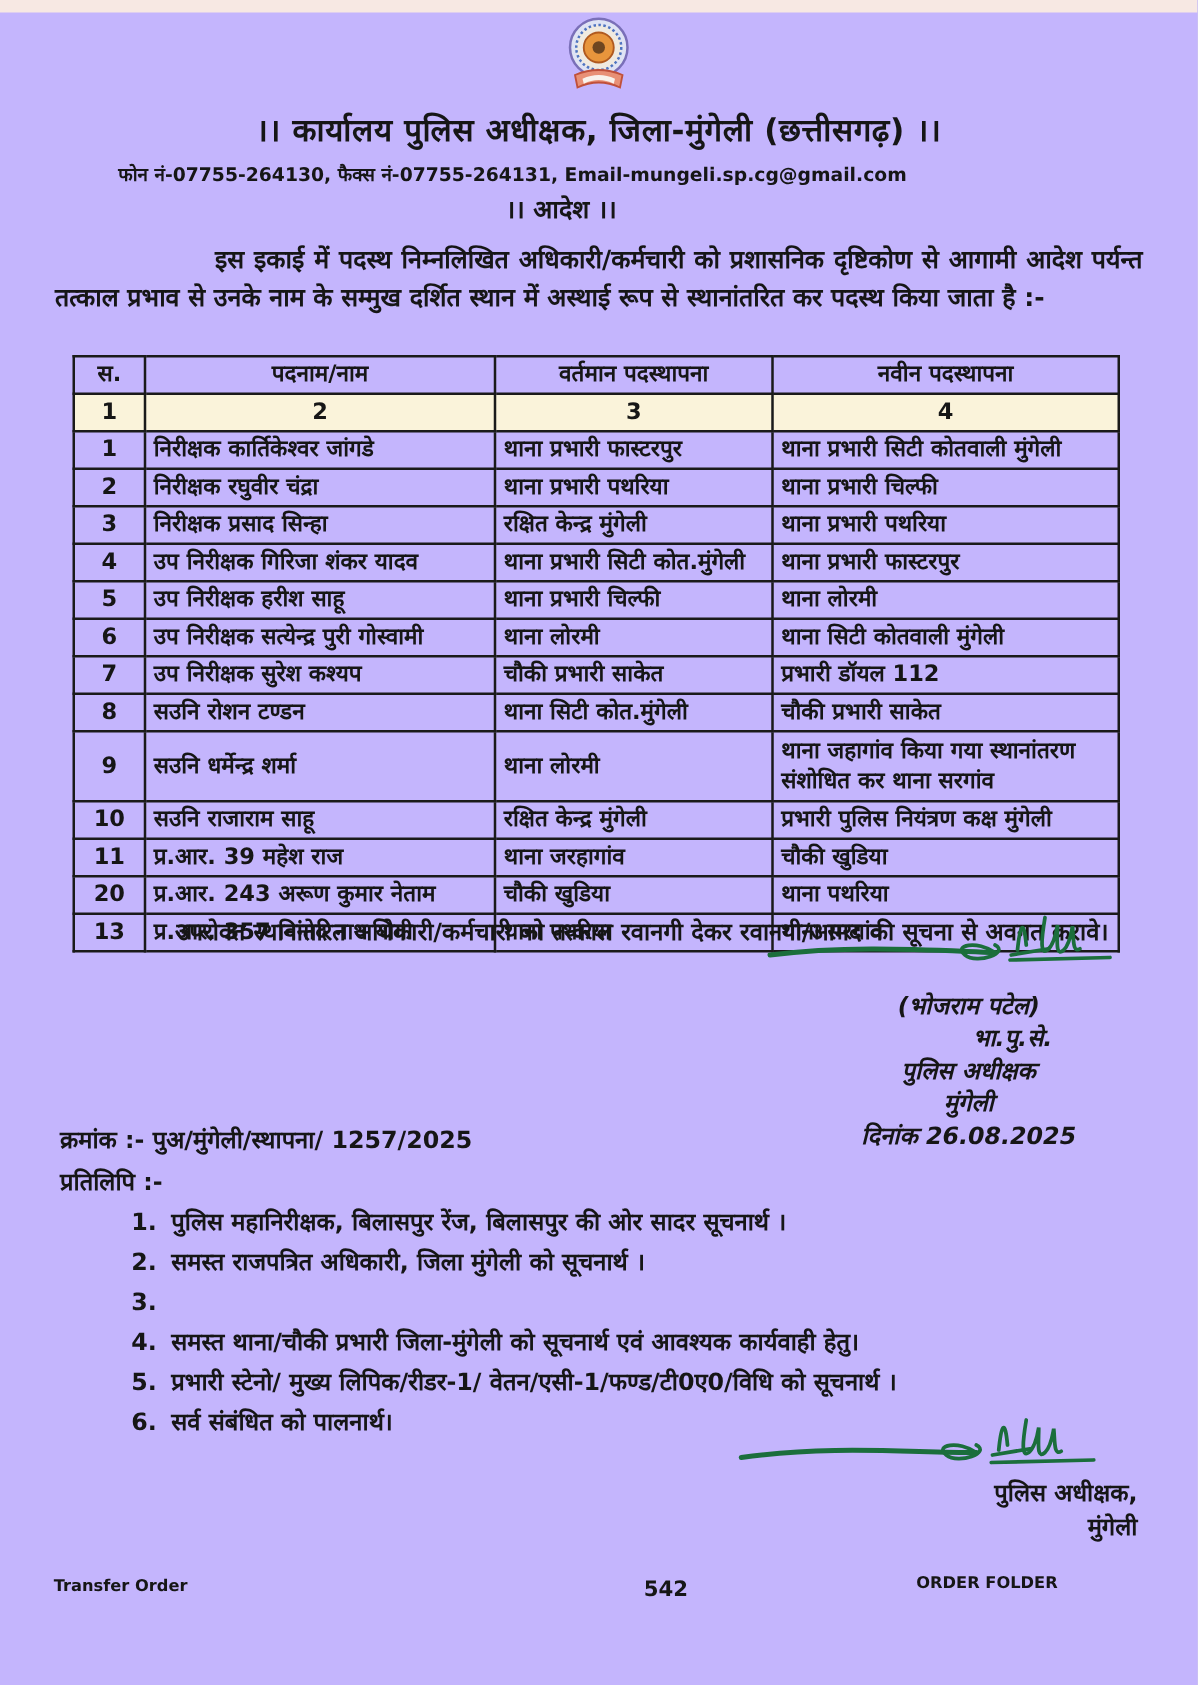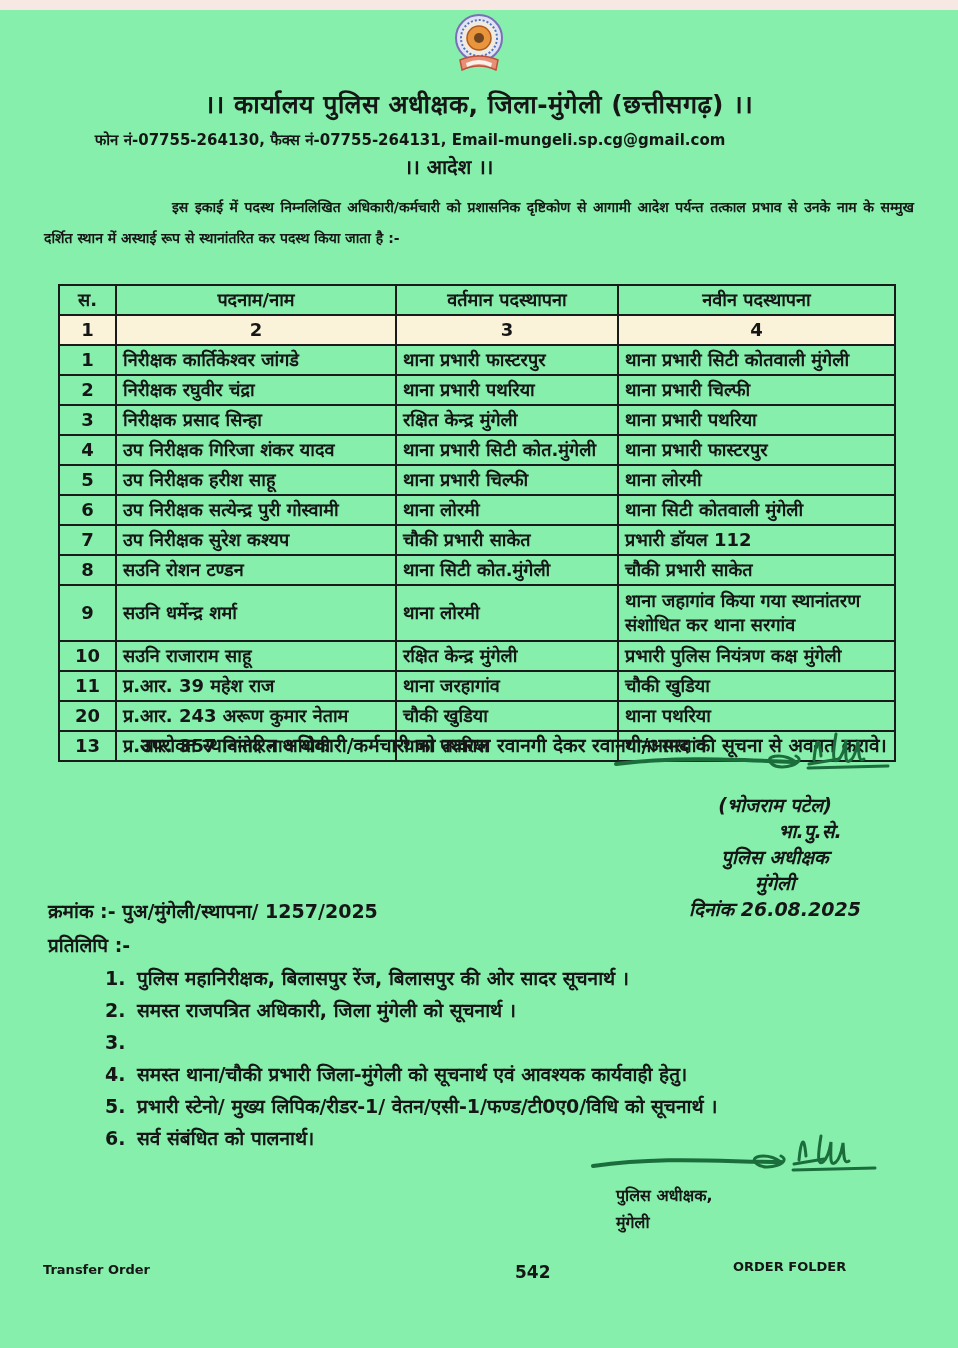--- a/index.html
+++ b/index.html
@@ -1,33 +1,33 @@
 <!DOCTYPE html>
 <html><head>
 <meta charset="utf-8">
 <style>
   * { margin:0; padding:0; box-sizing:border-box; }
   body { background:#d8d8d8; font-family:"DejaVu Sans", sans-serif; }
   .page {
     position:relative; width:958px; height:1348px; margin:0 auto;
-    background:#86efac; color:#161616; overflow:hidden;
+    background:#c4b5fd; color:#161616; overflow:hidden;
   }
   .top-band { position:absolute; left:0; top:0; width:958px; height:10px; background:#f7e8e3; }
 
   .emblem { position:absolute; left:450px; top:12px; width:58px; height:68px; }
 
   .doc-title { position:absolute; left:0; top:86px; width:958px; text-align:center;
     font-size:25px; font-weight:bold; letter-spacing:0.5px; }
   .contact-line { position:absolute; left:0; top:129px; width:820px; text-align:center;
     font-size:15px; font-weight:bold; }
   .order-heading { position:absolute; left:0; top:153px; width:850px; text-align:center;
     font-size:20px; font-weight:bold;padding-left:48px; }
 
   .intro { position:absolute; left:44px; top:192px; width:870px;
-    font-size:14px; font-weight:600; line-height:31px; text-align:justify; text-indent:128px; }
+    font-size:20px; font-weight:600; line-height:31px; text-align:justify; text-indent:128px; }
 
   table.transfer { position:absolute; left:58px; top:284px; width:836px;
     border-collapse:collapse; table-layout:fixed; }
   table.transfer td, table.transfer th {
     border:2px solid #1a1a1a; font-size:18px; font-weight:600;
     padding:2px 6px; vertical-align:middle; line-height:24px;
   }
   table.transfer th { text-align:center; font-weight:bold; height:28px; }
   tr.colnums td { text-align:center; background:#faf3da; font-weight:bold; height:27px; }
   tr.data-row { height:28px; }
@@ -48,22 +48,22 @@
   .sign-date { white-space:nowrap; }
 
   .ref-number { position:absolute; left:48px; top:898px; font-size:19px; font-weight:600; }
   .copy-label { position:absolute; left:48px; top:932px; font-size:19px; font-weight:600; }
 
   .copies { position:absolute; left:105px; top:962px; width:760px; font-size:19px; font-weight:600; }
   .copy-item { display:flex; line-height:32px; }
   .copy-num { width:32px; flex:0 0 32px; }
   .u { text-decoration:underline; font-weight:bold; }
 
-  .bottom-sign { position:absolute; left:616px; top:1182px; width:230px;
-    text-align:left; font-size:16px; font-weight:600; }
+  .bottom-sign { position:absolute; left:680px; top:1182px; width:230px;
+    text-align:right; font-size:19px; font-weight:600; }
   .bottom-sign div { line-height:27px; }
 
   .footer-left { position:absolute; left:43px; top:1262px; font-size:13px; font-weight:bold; }
   .footer-center { position:absolute; left:515px; top:1262px; font-size:17px; font-weight:bold; }
   .footer-right { position:absolute; left:733px; top:1259px; font-size:13px; font-weight:bold; }
 </style>
 </head>
 <body>
 
 <div class="page">

